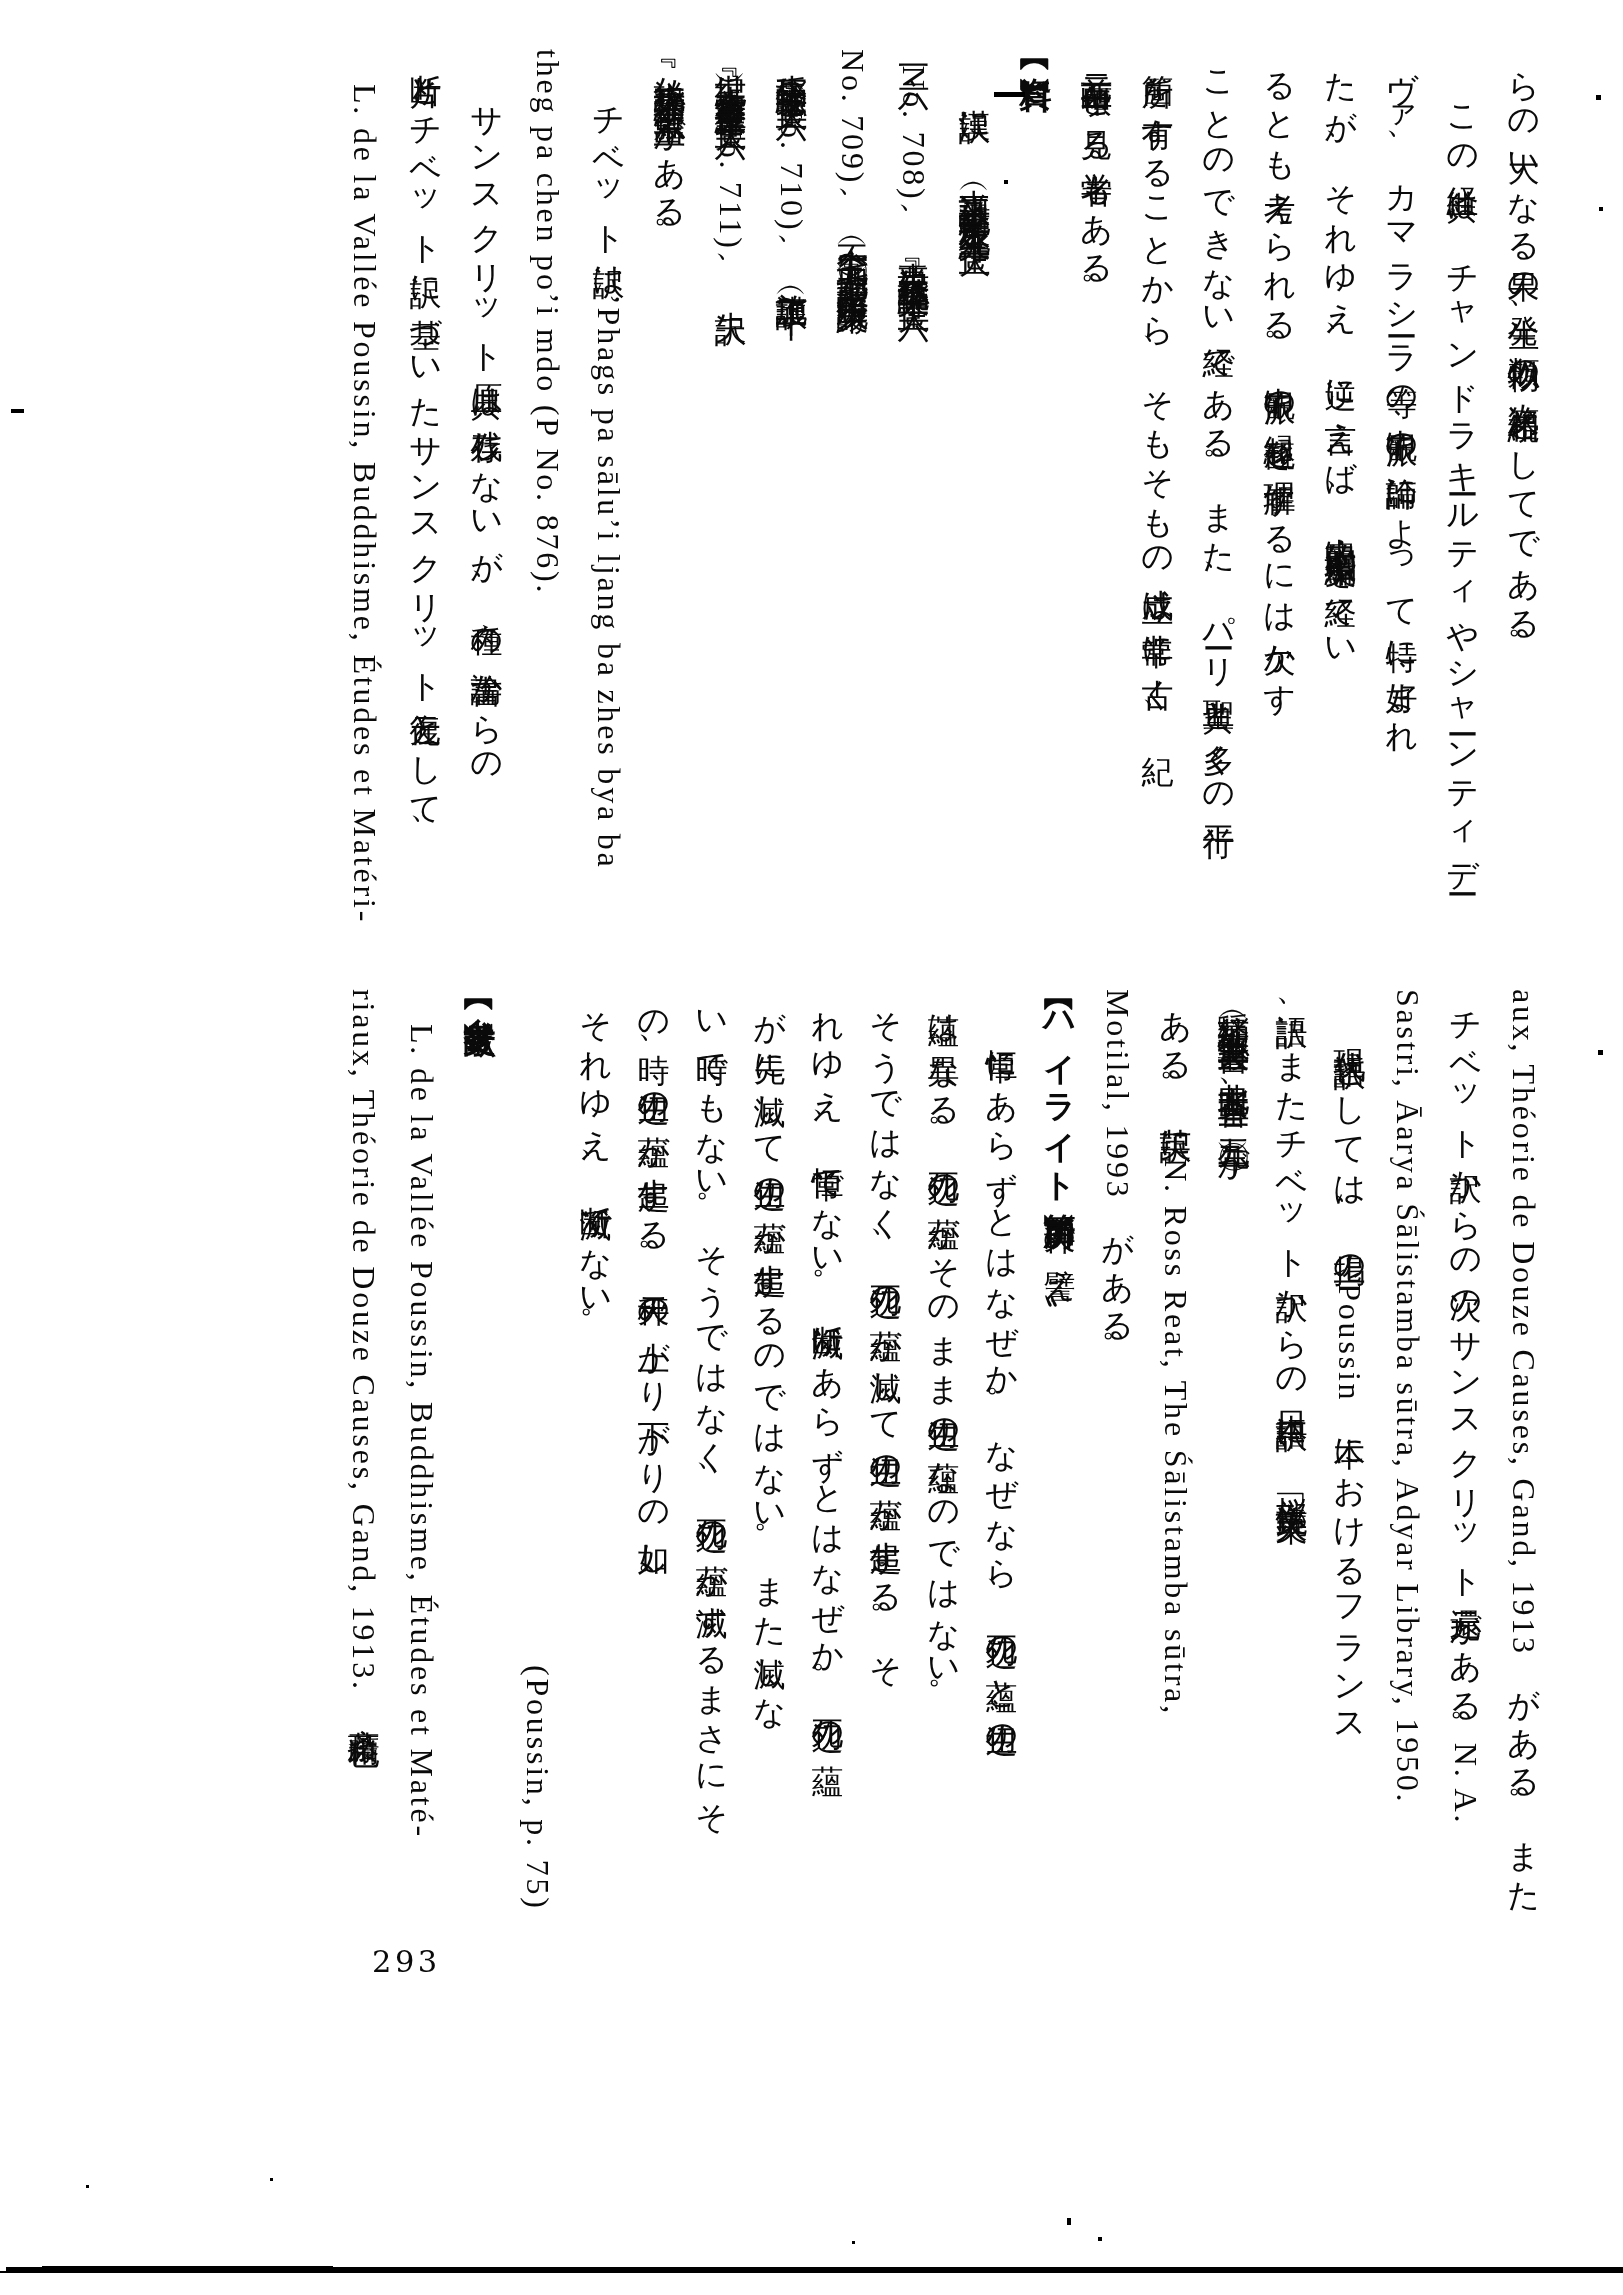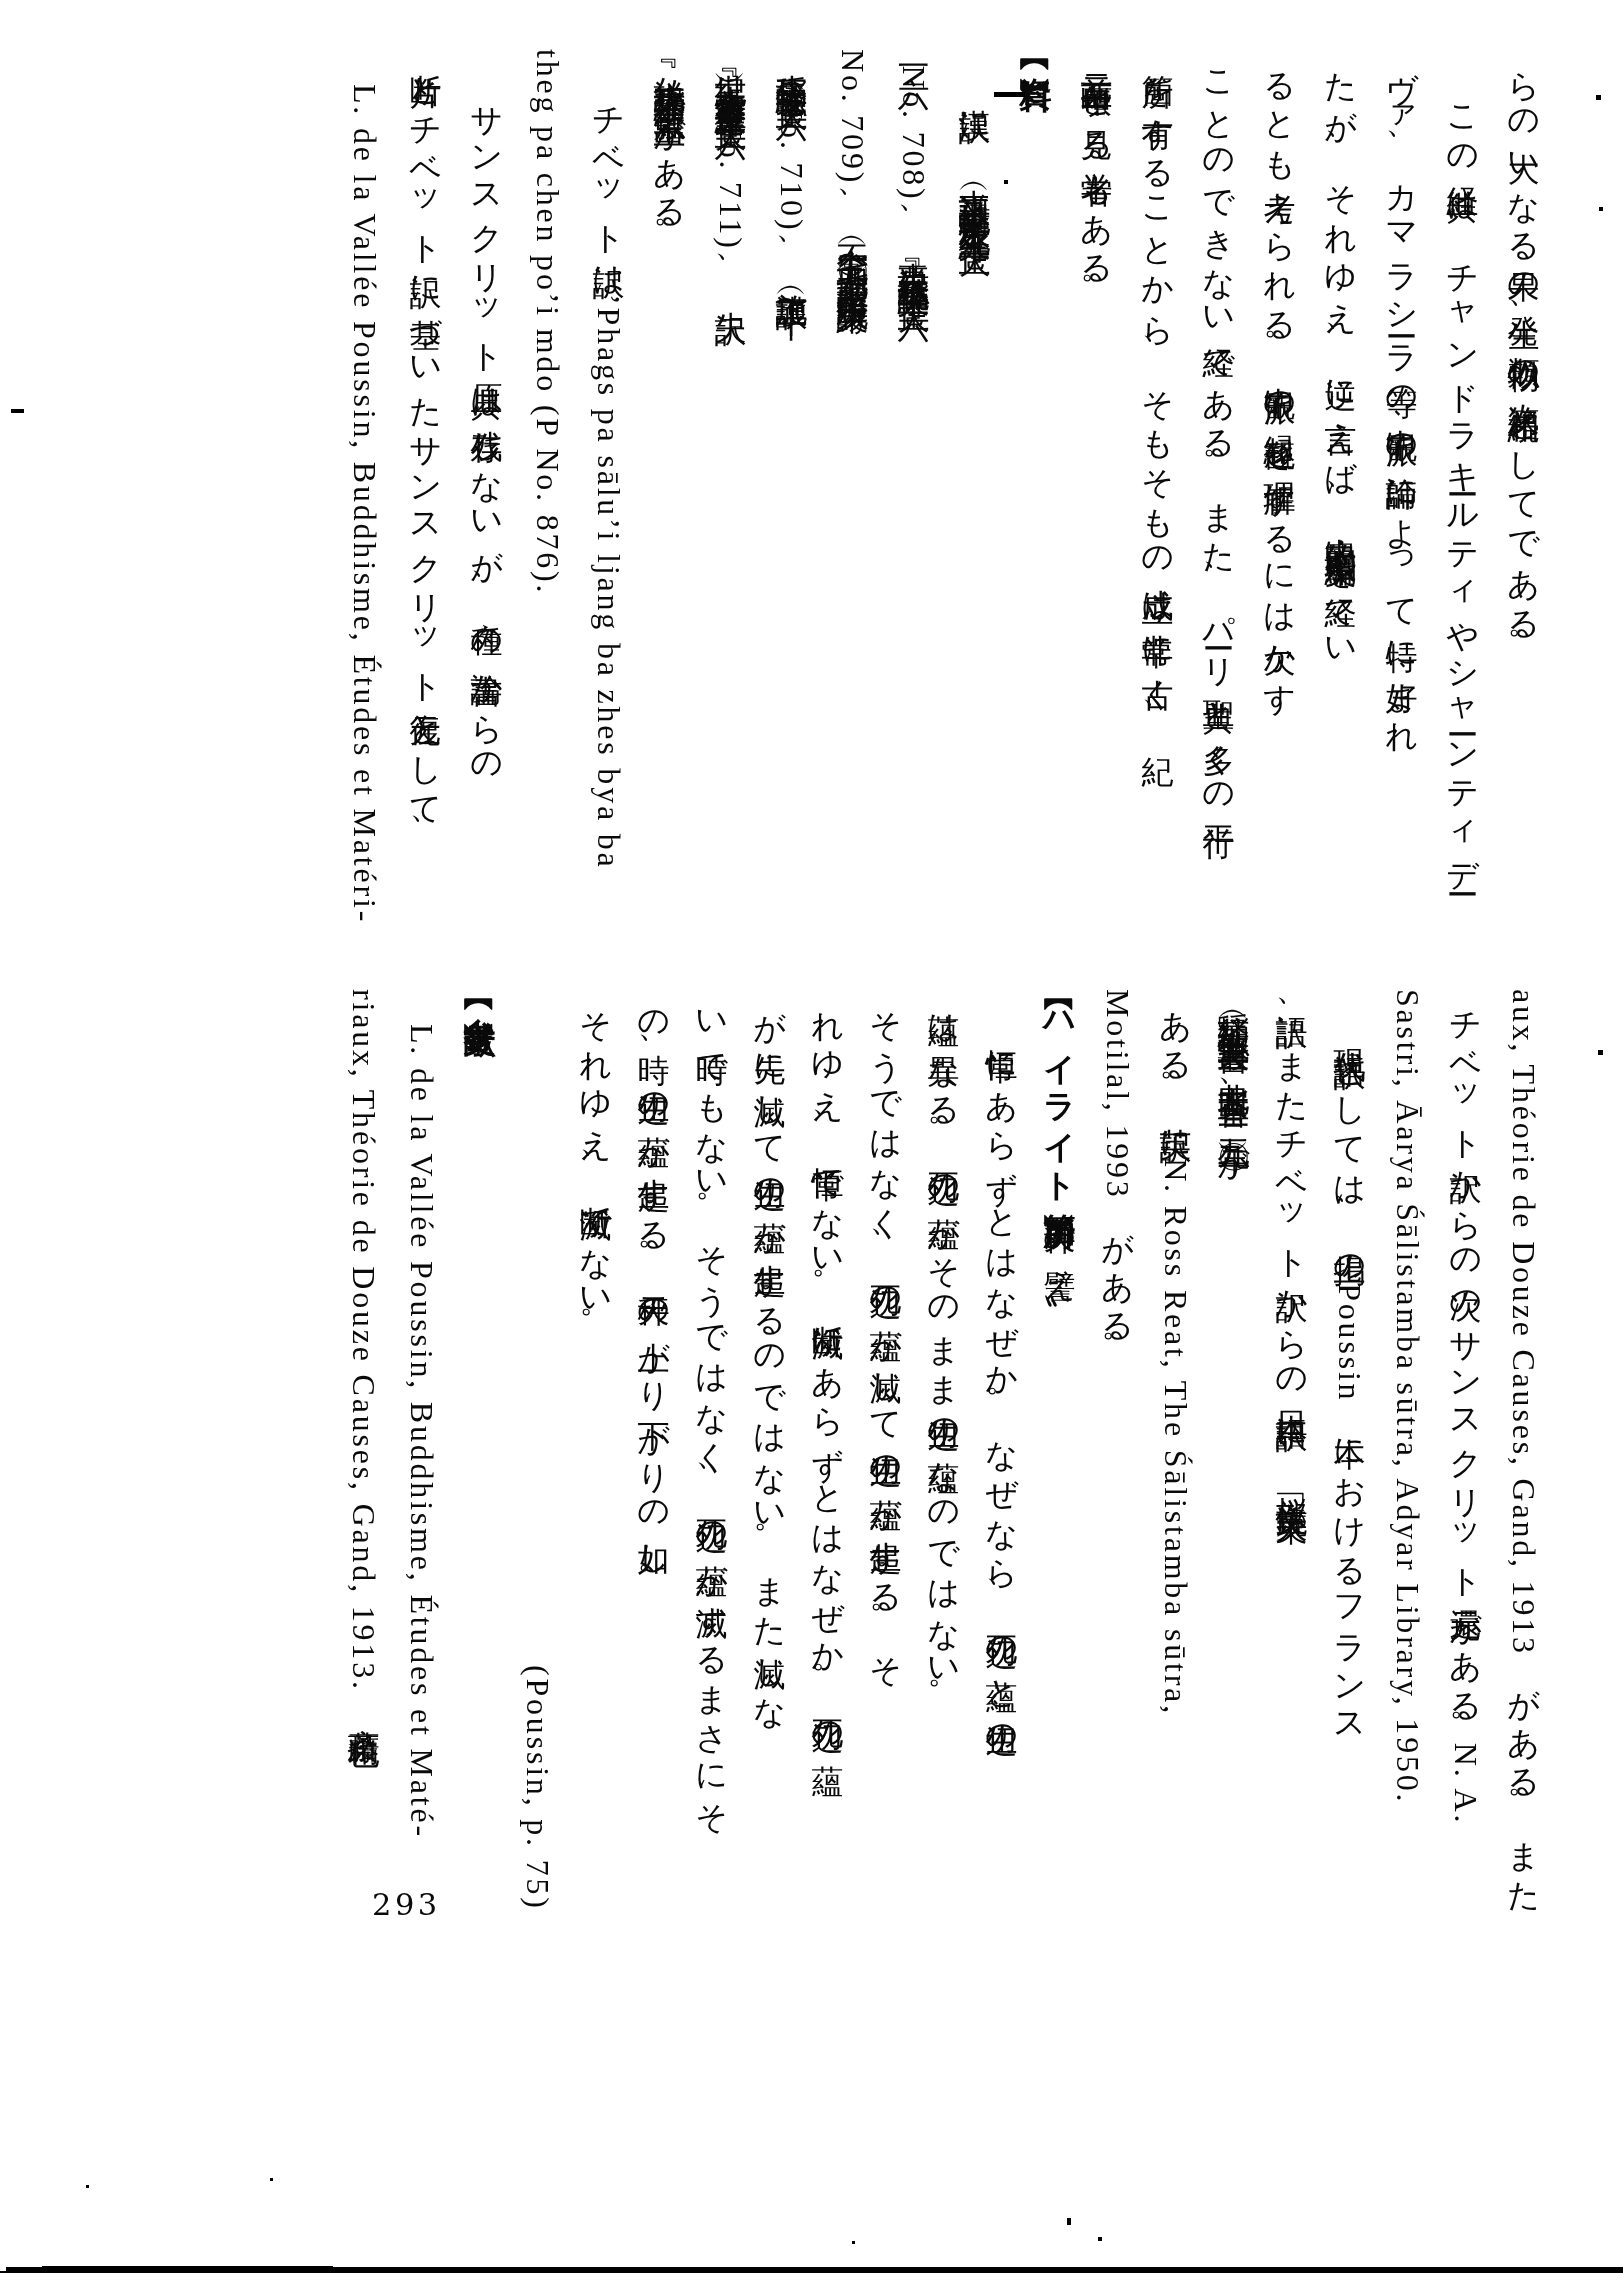--- a/index.html
+++ b/index.html
@@ -21,21 +21,21 @@
     font-size:32px;
     letter-spacing:2.8px;
     white-space:nowrap;
   }
   .block-top .col{width:61px;line-height:61px;}
   .block-bottom .col{width:58px;line-height:58px;}
   .indent{text-indent:35px;}
   .head{font-weight:700;font-family:"Liberation Sans","DejaVu Sans",sans-serif;}
   .cite-end{text-align:end;padding-bottom:21px;box-sizing:border-box;}
   .pagenum{
-    position:absolute;left:372px;top:1887px;
+    position:absolute;left:372px;top:1944px;
     font-size:30.5px;letter-spacing:3.5px;
     font-family:"DejaVu Serif","Liberation Serif",serif;
   }
   .artifact{position:absolute;background:#000;}
 </style>
 </head>
 <body>
 
 <div>
 

